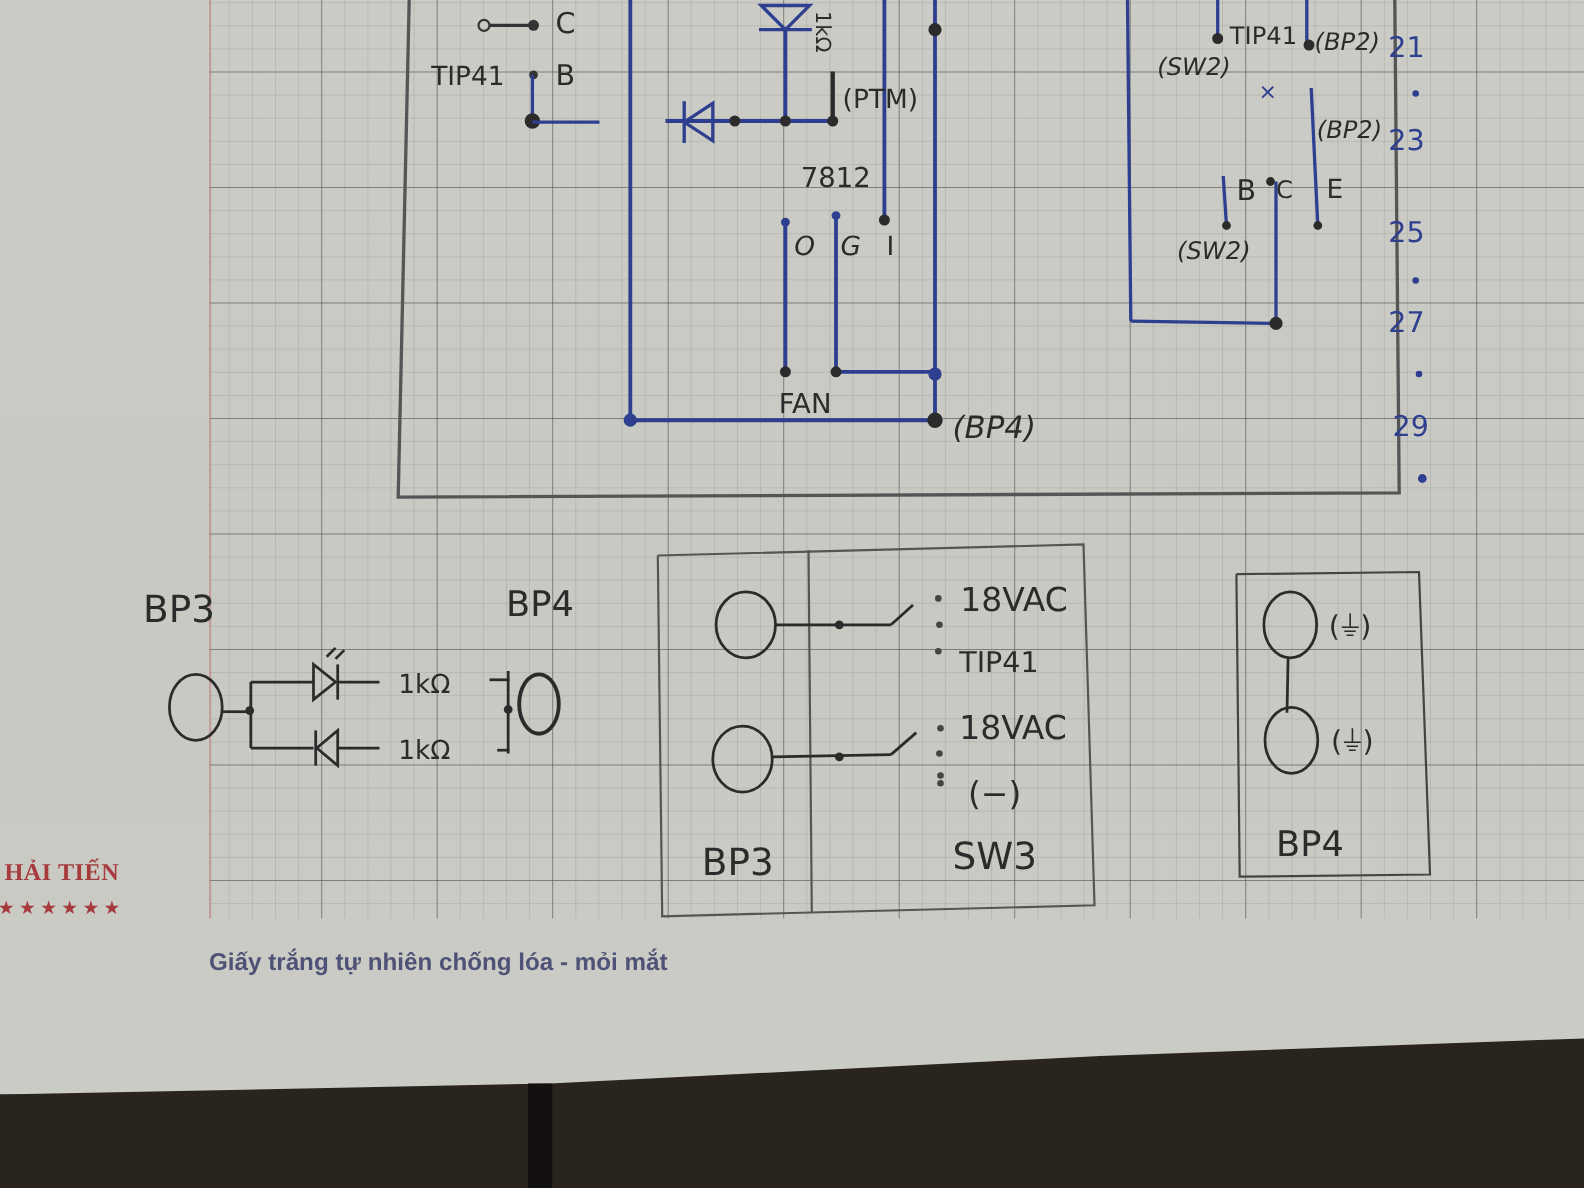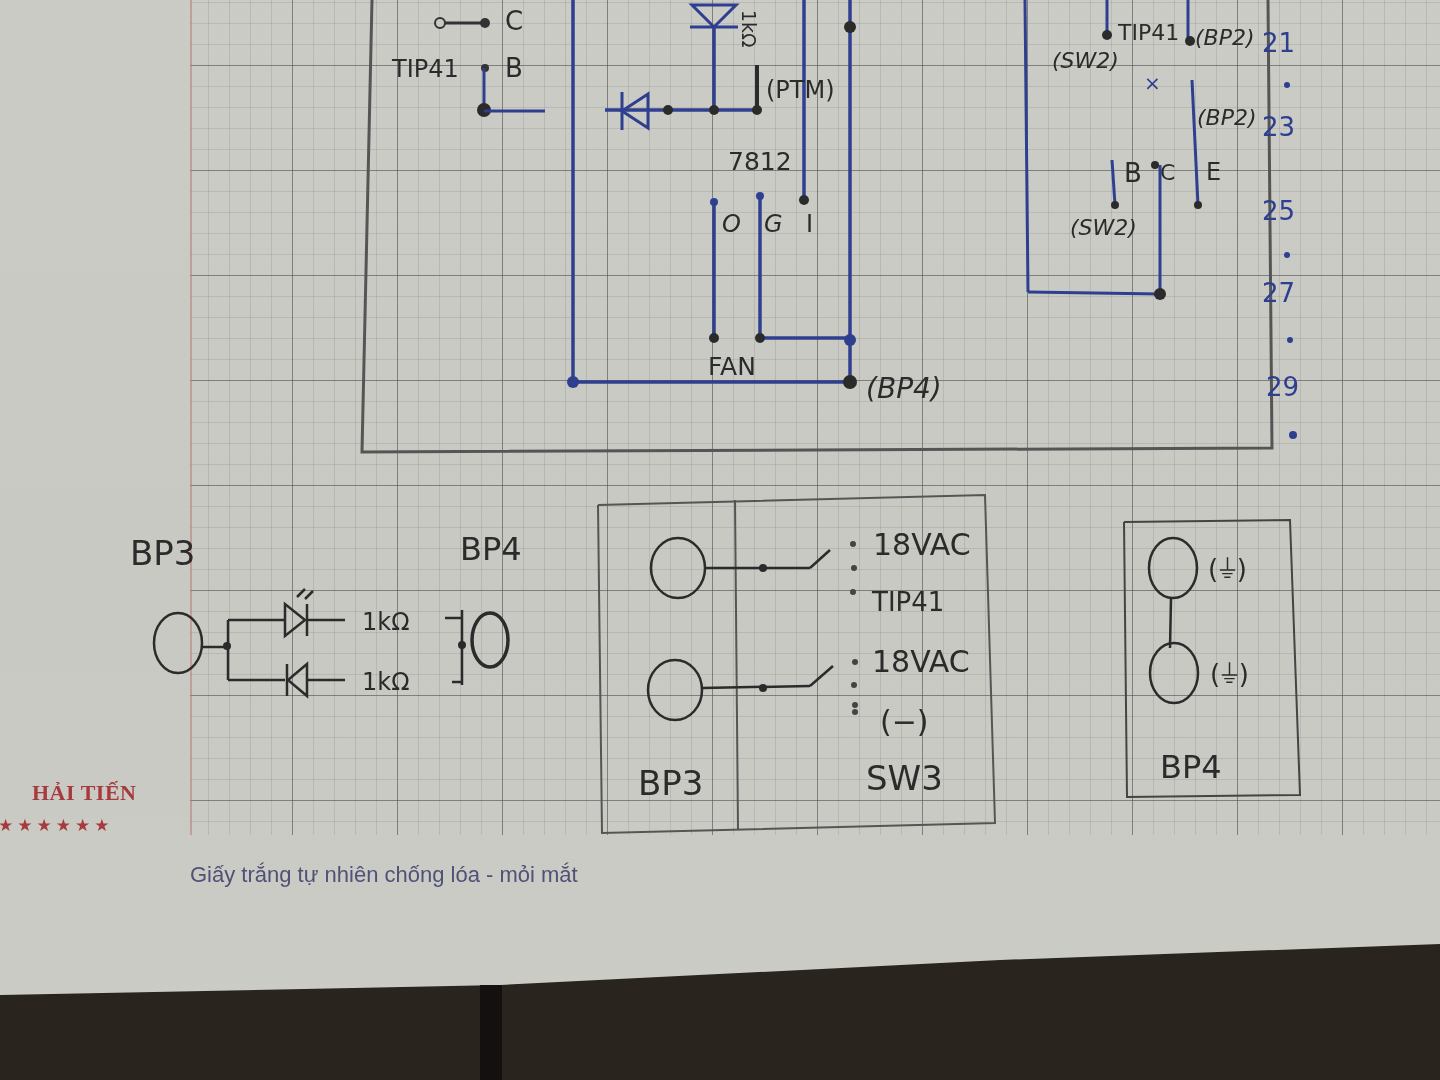--- a/index.html
+++ b/index.html
@@ -13,23 +13,23 @@
       linear-gradient(to right, rgba(80,80,80,0.55) 1px, transparent 1px),
       linear-gradient(to bottom, rgba(80,80,80,0.55) 1px, transparent 1px),
       linear-gradient(to right, rgba(120,120,120,0.22) 1px, transparent 1px),
       linear-gradient(to bottom, rgba(120,120,120,0.22) 1px, transparent 1px);
     background-size:105px 105px,105px 105px,21px 21px,21px 21px;
     background-position:-3px 0,0 -40px,-3px 0,0 -40px;}
   .margin-line{position:absolute;left:190px;top:0;width:2px;height:835px;background:rgba(190,120,120,0.55);}
   svg.drawing{position:absolute;left:0;top:0;width:1440px;height:1080px;}
   .hw{font-family:"DejaVu Sans",sans-serif;fill:#2b2b2b;}
   .hwb{font-family:"DejaVu Sans",sans-serif;fill:#2e3f8f;}
-  .brand{position:absolute;left:32px;top:780px;color:#a63a3c;font-family:"Liberation Serif",serif;font-weight:bold;font-size:22px;letter-spacing:0.5px;}
+  .brand{position:absolute;left:4px;top:780px;color:#a63a3c;font-family:"Liberation Serif",serif;font-weight:bold;font-size:22px;letter-spacing:0.5px;}
   .stars{position:absolute;left:-2px;top:815px;color:#a63a3c;font-size:17px;letter-spacing:4px;}
-  .tagline{position:absolute;left:190px;top:862px;color:#4f5277;font-size:22px;}
+  .tagline{position:absolute;left:190px;top:862px;color:#4f5277;font-size:22px;font-weight:bold;}
   .binder{position:absolute;left:480px;top:985px;width:22px;height:95px;background:#141010;}
 </style>
 </head>
 <body>
 
 <div class="paper">
   <div class="paper-shade"></div>
   <div class="grid"></div>
   <div class="margin-line"></div>
 </div>

